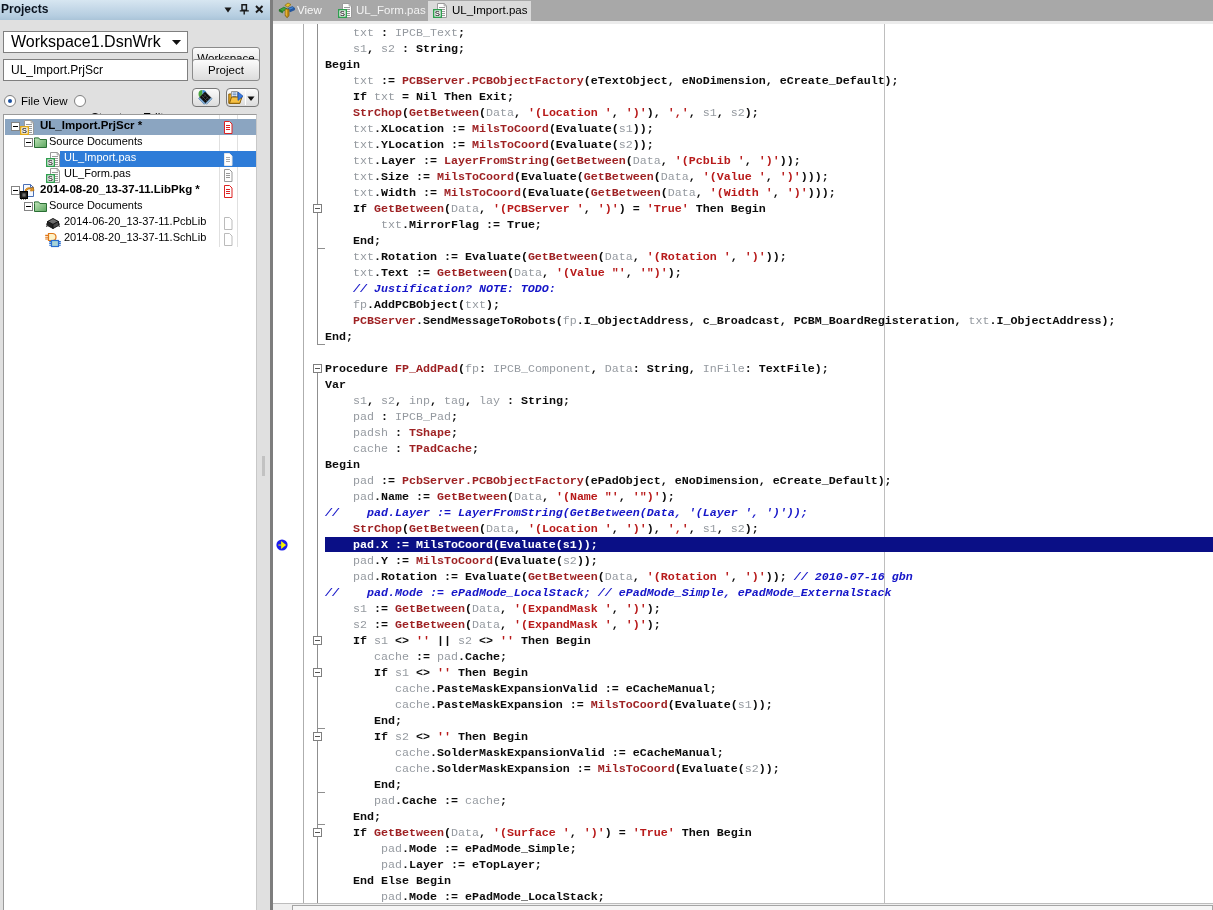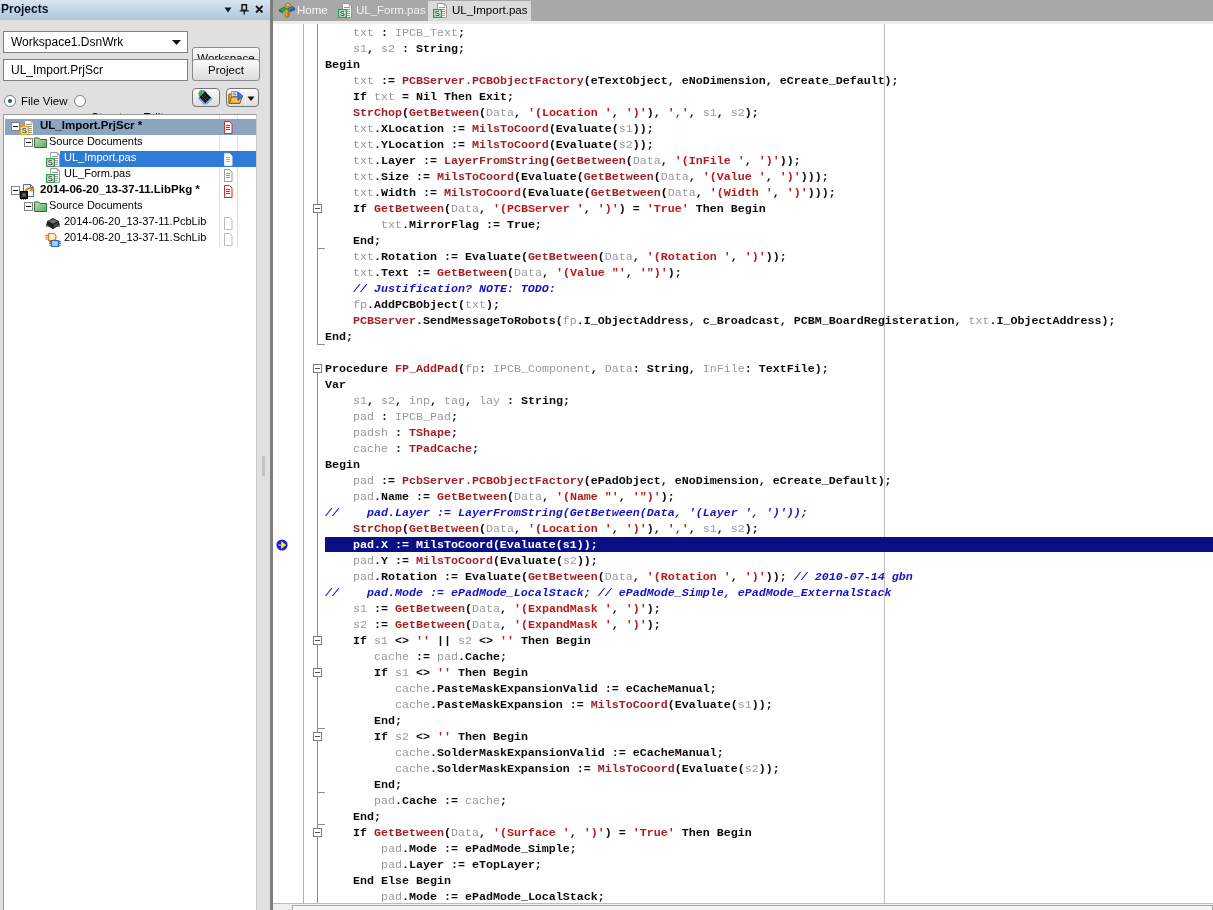--- a/index.html
+++ b/index.html
@@ -26,21 +26,21 @@
     </svg>
 <svg class="abs" style="left:239px;top:4px" width="11" height="11">
  <path d="M3 0.8 h4.4 v5.4 h-4.4z" fill="none" stroke="#1a1a1a" stroke-width="1.5"></path>
  <path d="M0.8 6.9 h9 M5.2 7 v3.6" stroke="#1a1a1a" stroke-width="1.4" fill="none"></path>
     </svg>
 <svg class="abs" style="left:255px;top:5px" width="9" height="9">
  <path d="M1 1 l6.5 6.5 M7.5 1 l-6.5 6.5" stroke="#1a1a1a" stroke-width="1.9"></path>
     </svg>
 
 <div class="abs" style="left:3px;top:31px;width:185px;height:22px;background:#fff;border:1px solid #7f7f7f">
- <div style="position:absolute;left:7px;top:0;line-height:20px;font-size:12px">Workspace1.DsnWrk</div>
+ <div style="position:absolute;left:7px;top:0;line-height:20px;font-size:16px">Workspace1.DsnWrk</div>
  <svg style="position:absolute;right:5px;top:7px" width="11" height="7">
         <path d="M1 1 h9 l-4.5 5z" fill="#111"></path>
       </svg>
 </div>
 <div class="btn" style="left:192px;top:47px">Workspace</div>
 <div class="abs" style="left:3px;top:59px;width:185px;height:22px;background:#fff;border:1px solid #7f7f7f">
  <div style="position:absolute;left:7px;top:0;line-height:20px;font-size:12px">UL_Import.PrjScr</div>
 </div>
 <div class="btn" style="left:192px;top:59px">Project</div>
 
@@ -133,21 +133,21 @@
       <b></b>
     </div>
     <div style="position:absolute;left:19px;top:184px;line-height:0"><svg width="16" height="16" viewBox="0 0 16 16" style="">
         <path d="M4.5 0.5 h7 l3 3 v9 h-10z" fill="#f4f8ff" stroke="#4a6fb5"></path>
         <path d="M11.5 0.5 v3 h3" fill="none" stroke="#4a6fb5"></path>
         <path d="M6 6.5 C7 3.5 11 3 13.2 4.6 l0.8 -1.8 1 3.8 -3.6 0.4 1 -1.6 C10.8 4.4 8 4.8 7.4 7z" fill="#f0a020" stroke="#b06808" stroke-width="0.7"></path>
         <rect x="1.5" y="7.5" width="7" height="7" fill="#1d1d1d" stroke="#000"></rect>
         <rect x="3.4" y="9.4" width="3.2" height="3.2" fill="#6e6e6e"></rect>
         <path d="M0 9h1.5M0 11h1.5M0 13h1.5M2.5 15.2v0.8M4.5 15.2v0.8M6.5 15.2v0.8" stroke="#555" stroke-width="0.9"></path>
       </svg></div>
-    <div style="position:absolute;left:40px;top:183px;height:16px;line-height:16px;font:bold 11.5px 'Liberation Sans';color:#000;white-space:nowrap">2014-06-20_13-37-11.LibPkg *</div>
+    <div style="position:absolute;left:40px;top:183px;height:16px;line-height:16px;font:bold 11.5px 'Liberation Sans';color:#000;white-space:nowrap">2014-08-20_13-37-11.LibPkg *</div>
     <div style="position:absolute;left:223px;top:185px;line-height:0"><svg width="10" height="13" viewBox="0 0 10 13" style="">
         <path d="M1.5 0.5h5l2.5 2.5v9.5h-7.5z" fill="#fff" stroke="#d22"></path>
         <path d="M3 4.5h4M3 6.5h4M3 8.5h4" stroke="#d22" stroke-width="1"></path>
       </svg></div>
     <div class="eb" style="left:24px;top:202px">
       <b></b>
     </div>
     <div style="position:absolute;left:34px;top:201px;line-height:0"><svg width="13" height="11" viewBox="0 0 13 11">
         <defs>
           <linearGradient id="fg" x1="0" y1="0" x2="1" y2="1">
@@ -186,21 +186,21 @@
 <div class="abs" style="left:428px;top:1px;width:103px;height:20px;background:#dadada"></div>
 <div class="abs" style="left:278px;top:2px;line-height:0"><svg width="17" height="17" viewBox="0 0 17 17" style="">
         <path d="M6.8 3.4 l3.2 -2.4 3 1.6 -3.2 2.4z" fill="#e8c02c" stroke="#8a6a08" stroke-width="0.7"></path>
         <path d="M1.2 7.8 l4.6 -2.6 3.4 1.6 -4.6 2.7z" fill="#3fa43f" stroke="#1d6e1d" stroke-width="0.7"></path>
         <path d="M4.6 9.5 l-3.4 -1.7 0 1.4 3.4 1.8z" fill="#27792a" stroke="#1d6e1d" stroke-width="0.5"></path>
         <path d="M9.8 6.4 l4.8 -1.8 2 1.7 -4.8 2z" fill="#3f82d2" stroke="#17498c" stroke-width="0.7"></path>
         <path d="M16.6 6.3 l0 1.6 -4.8 2 0 -1.6z" fill="#2a5da8" stroke="#17498c" stroke-width="0.5"></path>
         <path d="M7.2 7.2 h3.8 v6.6 l-1.9 1.9 -1.9 -1.9z" fill="#c08a14" stroke="#77560a" stroke-width="0.7"></path>
         <path d="M7.6 7.4 h1.3 v6.8 l-1.3 -1.2z" fill="#e8b83a" stroke="none"></path>
       </svg></div>
-<div class="abs" style="left:297px;top:0;height:21px;line-height:21px;font-size:11.5px;color:#f7f7f7">Home</div>
+<div class="abs" style="left:297px;top:0;height:21px;line-height:21px;font-size:11.5px;color:#f7f7f7">View</div>
 <div class="abs" style="left:337px;top:3px;line-height:0"><svg width="16" height="16" viewBox="0 0 16 16" style="">
         <path d="M5.5 0.5h6.6l2.4 2.4v11.6h-9z" fill="#fdfdfd" stroke="#9a9a9a"></path>
         <path d="M12.1 0.5v2.4h2.4z" fill="#e8e8e8" stroke="#9a9a9a" stroke-width="0.8"></path>
         <path d="M7 4.5h6M7 6.5h6M9.5 8.5h3.5M9.5 10.5h3.5M9.5 12.5h3.5" stroke="#9a9a9a" stroke-width="1"></path>
         <rect x="1.7" y="6.7" width="7.6" height="7.6" fill="#fff" stroke="#2f9e4f" stroke-width="1.4"></rect>
         <text x="5.5" y="13" font-size="8" font-weight="bold" font-family="Liberation Sans" fill="#444" text-anchor="middle">S</text>
       </svg></div>
 <div class="abs" style="left:356px;top:0;height:21px;line-height:21px;font-size:11.5px;color:#f2f2f2">UL_Form.pas</div>
 <div class="abs" style="left:432px;top:3px;line-height:0"><svg width="16" height="16" viewBox="0 0 16 16" style="">
         <path d="M5.5 0.5h6.6l2.4 2.4v11.6h-9z" fill="#fdfdfd" stroke="#9a9a9a"></path>
@@ -243,21 +243,21 @@
       </svg></div>
 
 <pre class="abs" style="left:325px;top:25px;font:bold 11.67px 'Liberation Mono',monospace;line-height:16px;color:#0b0b0b;z-index:3;letter-spacing:0">    <i class="v">txt</i> : <i class="v">IPCB_Text</i>;
     <i class="v">s1</i>, <i class="v">s2</i> : String;
 Begin
     <i class="v">txt</i> := <i class="f">PCBServer.PCBObjectFactory</i>(eTextObject, eNoDimension, eCreate_Default);
     If <i class="v">txt</i> = Nil Then Exit;
     <i class="f">StrChop</i>(<i class="f">GetBetween</i>(<i class="v">Data</i>, <i class="s">'(Location '</i>, <i class="s">')'</i>), <i class="s">','</i>, <i class="v">s1</i>, <i class="v">s2</i>);
     <i class="v">txt</i>.XLocation := <i class="f">MilsToCoord</i>(Evaluate(<i class="v">s1</i>));
     <i class="v">txt</i>.YLocation := <i class="f">MilsToCoord</i>(Evaluate(<i class="v">s2</i>));
-    <i class="v">txt</i>.Layer := <i class="f">LayerFromString</i>(<i class="f">GetBetween</i>(<i class="v">Data</i>, <i class="s">'(InFile '</i>, <i class="s">')'</i>));
+    <i class="v">txt</i>.Layer := <i class="f">LayerFromString</i>(<i class="f">GetBetween</i>(<i class="v">Data</i>, <i class="s">'(PcbLib '</i>, <i class="s">')'</i>));
     <i class="v">txt</i>.Size := <i class="f">MilsToCoord</i>(Evaluate(<i class="f">GetBetween</i>(<i class="v">Data</i>, <i class="s">'(Value '</i>, <i class="s">')'</i>)));
     <i class="v">txt</i>.Width := <i class="f">MilsToCoord</i>(Evaluate(<i class="f">GetBetween</i>(<i class="v">Data</i>, <i class="s">'(Width '</i>, <i class="s">')'</i>)));
     If <i class="f">GetBetween</i>(<i class="v">Data</i>, <i class="s">'(PCBServer '</i>, <i class="s">')'</i>) = <i class="s">'True'</i> Then Begin
         <i class="v">txt</i>.MirrorFlag := True;
     End;
     <i class="v">txt</i>.Rotation := Evaluate(<i class="f">GetBetween</i>(<i class="v">Data</i>, <i class="s">'(Rotation '</i>, <i class="s">')'</i>));
     <i class="v">txt</i>.Text := <i class="f">GetBetween</i>(<i class="v">Data</i>, <i class="s">'(Value "'</i>, <i class="s">'")'</i>);
     <i class="c">// Justification? NOTE: TODO:</i>
     <i class="v">fp</i>.AddPCBObject(<i class="v">txt</i>);
     <i class="f">PCBServer</i>.SendMessageToRobots(<i class="v">fp</i>.I_ObjectAddress, c_Broadcast, PCBM_BoardRegisteration, <i class="v">txt</i>.I_ObjectAddress);
@@ -269,21 +269,21 @@
     <i class="v">pad</i> : <i class="v">IPCB_Pad</i>;
     <i class="v">padsh</i> : <i class="f">TShape</i>;
     <i class="v">cache</i> : <i class="f">TPadCache</i>;
 Begin
     <i class="v">pad</i> := <i class="f">PcbServer.PCBObjectFactory</i>(ePadObject, eNoDimension, eCreate_Default);
     <i class="v">pad</i>.Name := <i class="f">GetBetween</i>(<i class="v">Data</i>, <i class="s">'(Name "'</i>, <i class="s">'")'</i>);
 <i class="c">//    pad.Layer := LayerFromString(GetBetween(Data, '(Layer ', ')'));</i>
     <i class="f">StrChop</i>(<i class="f">GetBetween</i>(<i class="v">Data</i>, <i class="s">'(Location '</i>, <i class="s">')'</i>), <i class="s">','</i>, <i class="v">s1</i>, <i class="v">s2</i>);
 <span class="hl">    pad.X := MilsToCoord(Evaluate(s1));</span>
     <i class="v">pad</i>.Y := <i class="f">MilsToCoord</i>(Evaluate(<i class="v">s2</i>));
-    <i class="v">pad</i>.Rotation := Evaluate(<i class="f">GetBetween</i>(<i class="v">Data</i>, <i class="s">'(Rotation '</i>, <i class="s">')'</i>)); <i class="c">// 2010-07-14 gbn</i>
+    <i class="v">pad</i>.Rotation := Evaluate(<i class="f">GetBetween</i>(<i class="v">Data</i>, <i class="s">'(Rotation '</i>, <i class="s">')'</i>)); <i class="c">// 2010-07-16 gbn</i>
 <i class="c">//    pad.Mode := ePadMode_LocalStack; // ePadMode_Simple, ePadMode_ExternalStack</i>
     <i class="v">s1</i> := <i class="f">GetBetween</i>(<i class="v">Data</i>, <i class="s">'(ExpandMask '</i>, <i class="s">')'</i>);
     <i class="v">s2</i> := <i class="f">GetBetween</i>(<i class="v">Data</i>, <i class="s">'(ExpandMask '</i>, <i class="s">')'</i>);
     If <i class="v">s1</i> &lt;&gt; <i class="s">''</i> || <i class="v">s2</i> &lt;&gt; <i class="s">''</i> Then Begin
        <i class="v">cache</i> := <i class="v">pad</i>.Cache;
        If <i class="v">s1</i> &lt;&gt; <i class="s">''</i> Then Begin
           <i class="v">cache</i>.PasteMaskExpansionValid := eCacheManual;
           <i class="v">cache</i>.PasteMaskExpansion := <i class="f">MilsToCoord</i>(Evaluate(<i class="v">s1</i>));
        End;
        If <i class="v">s2</i> &lt;&gt; <i class="s">''</i> Then Begin

